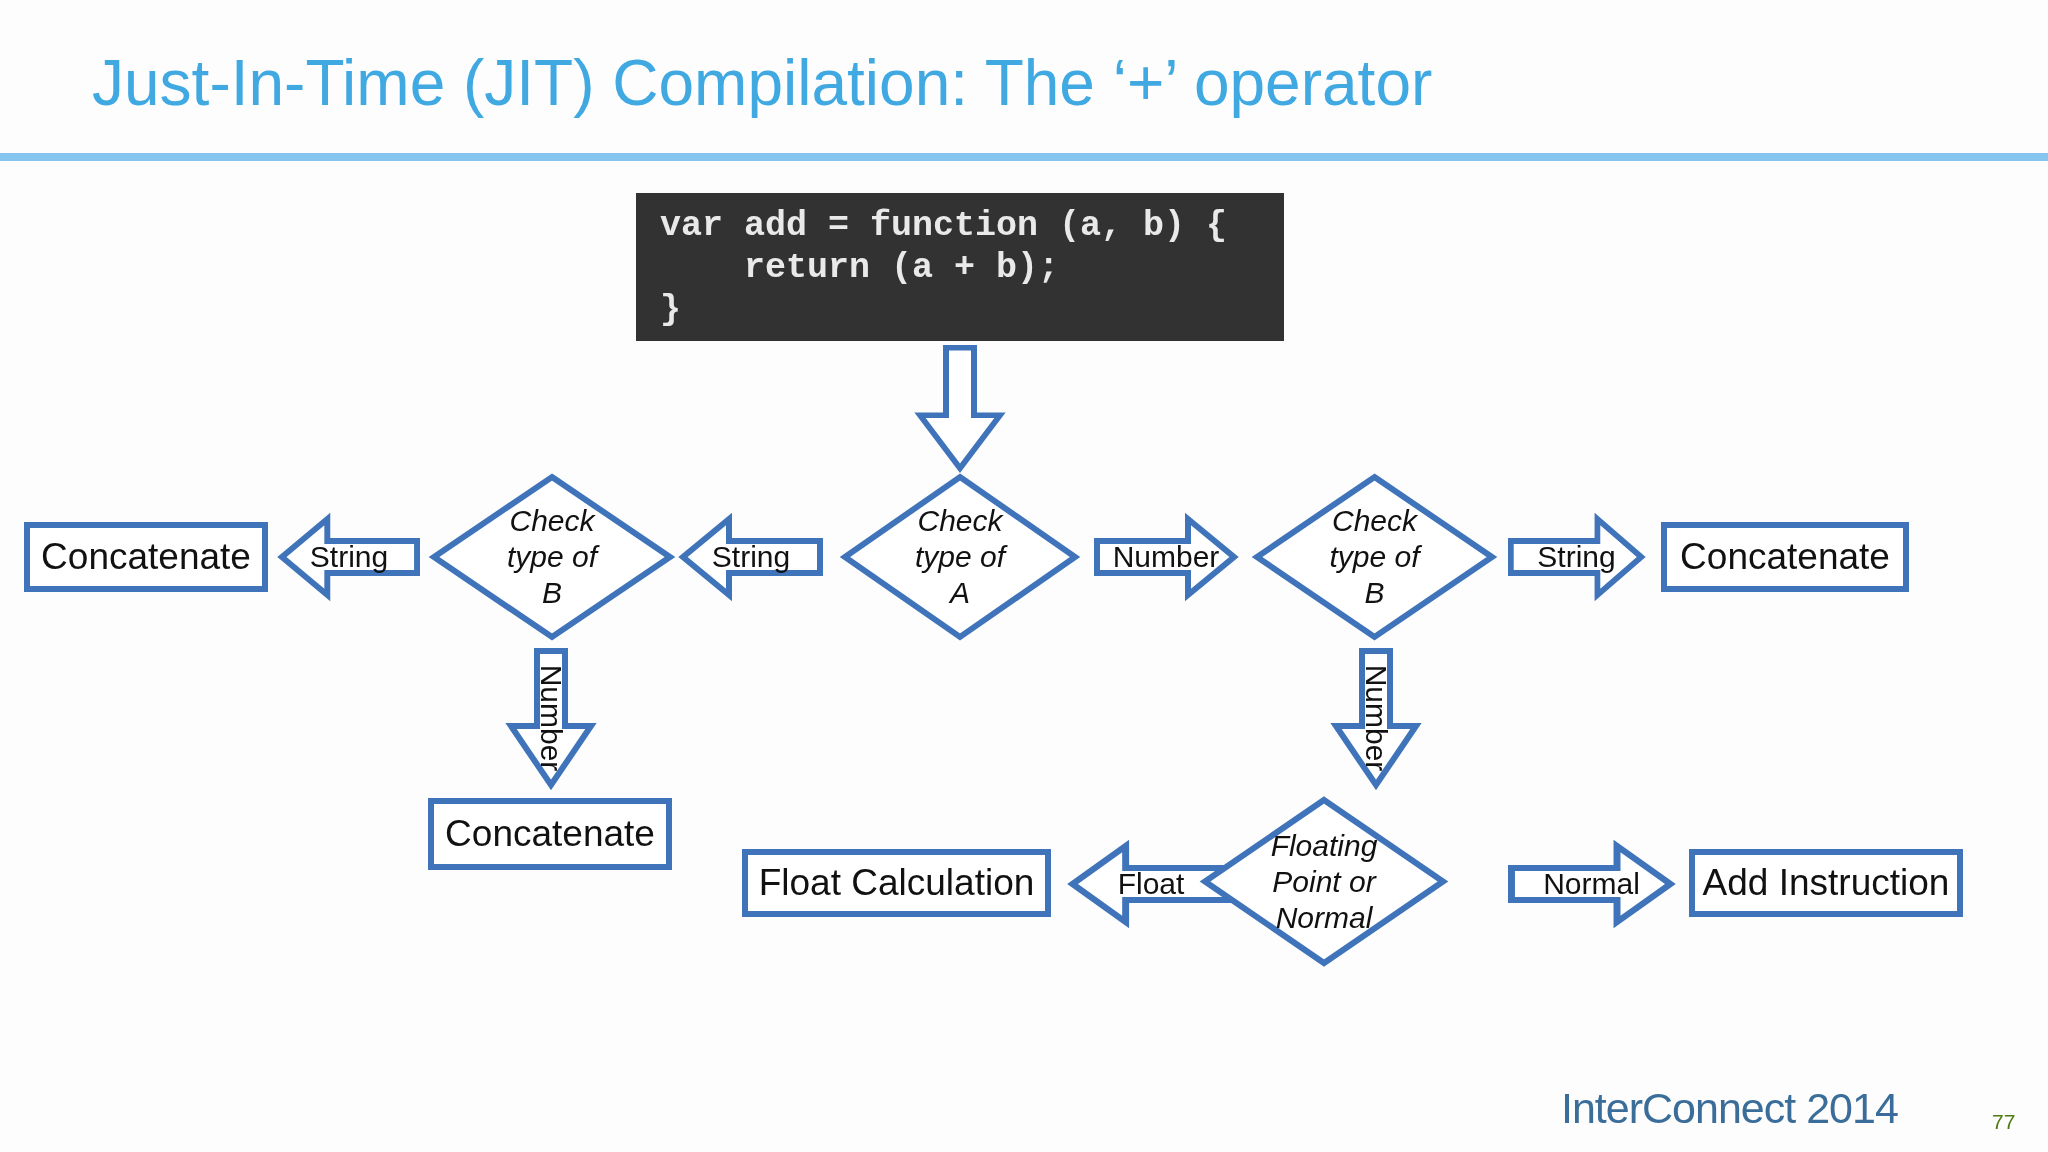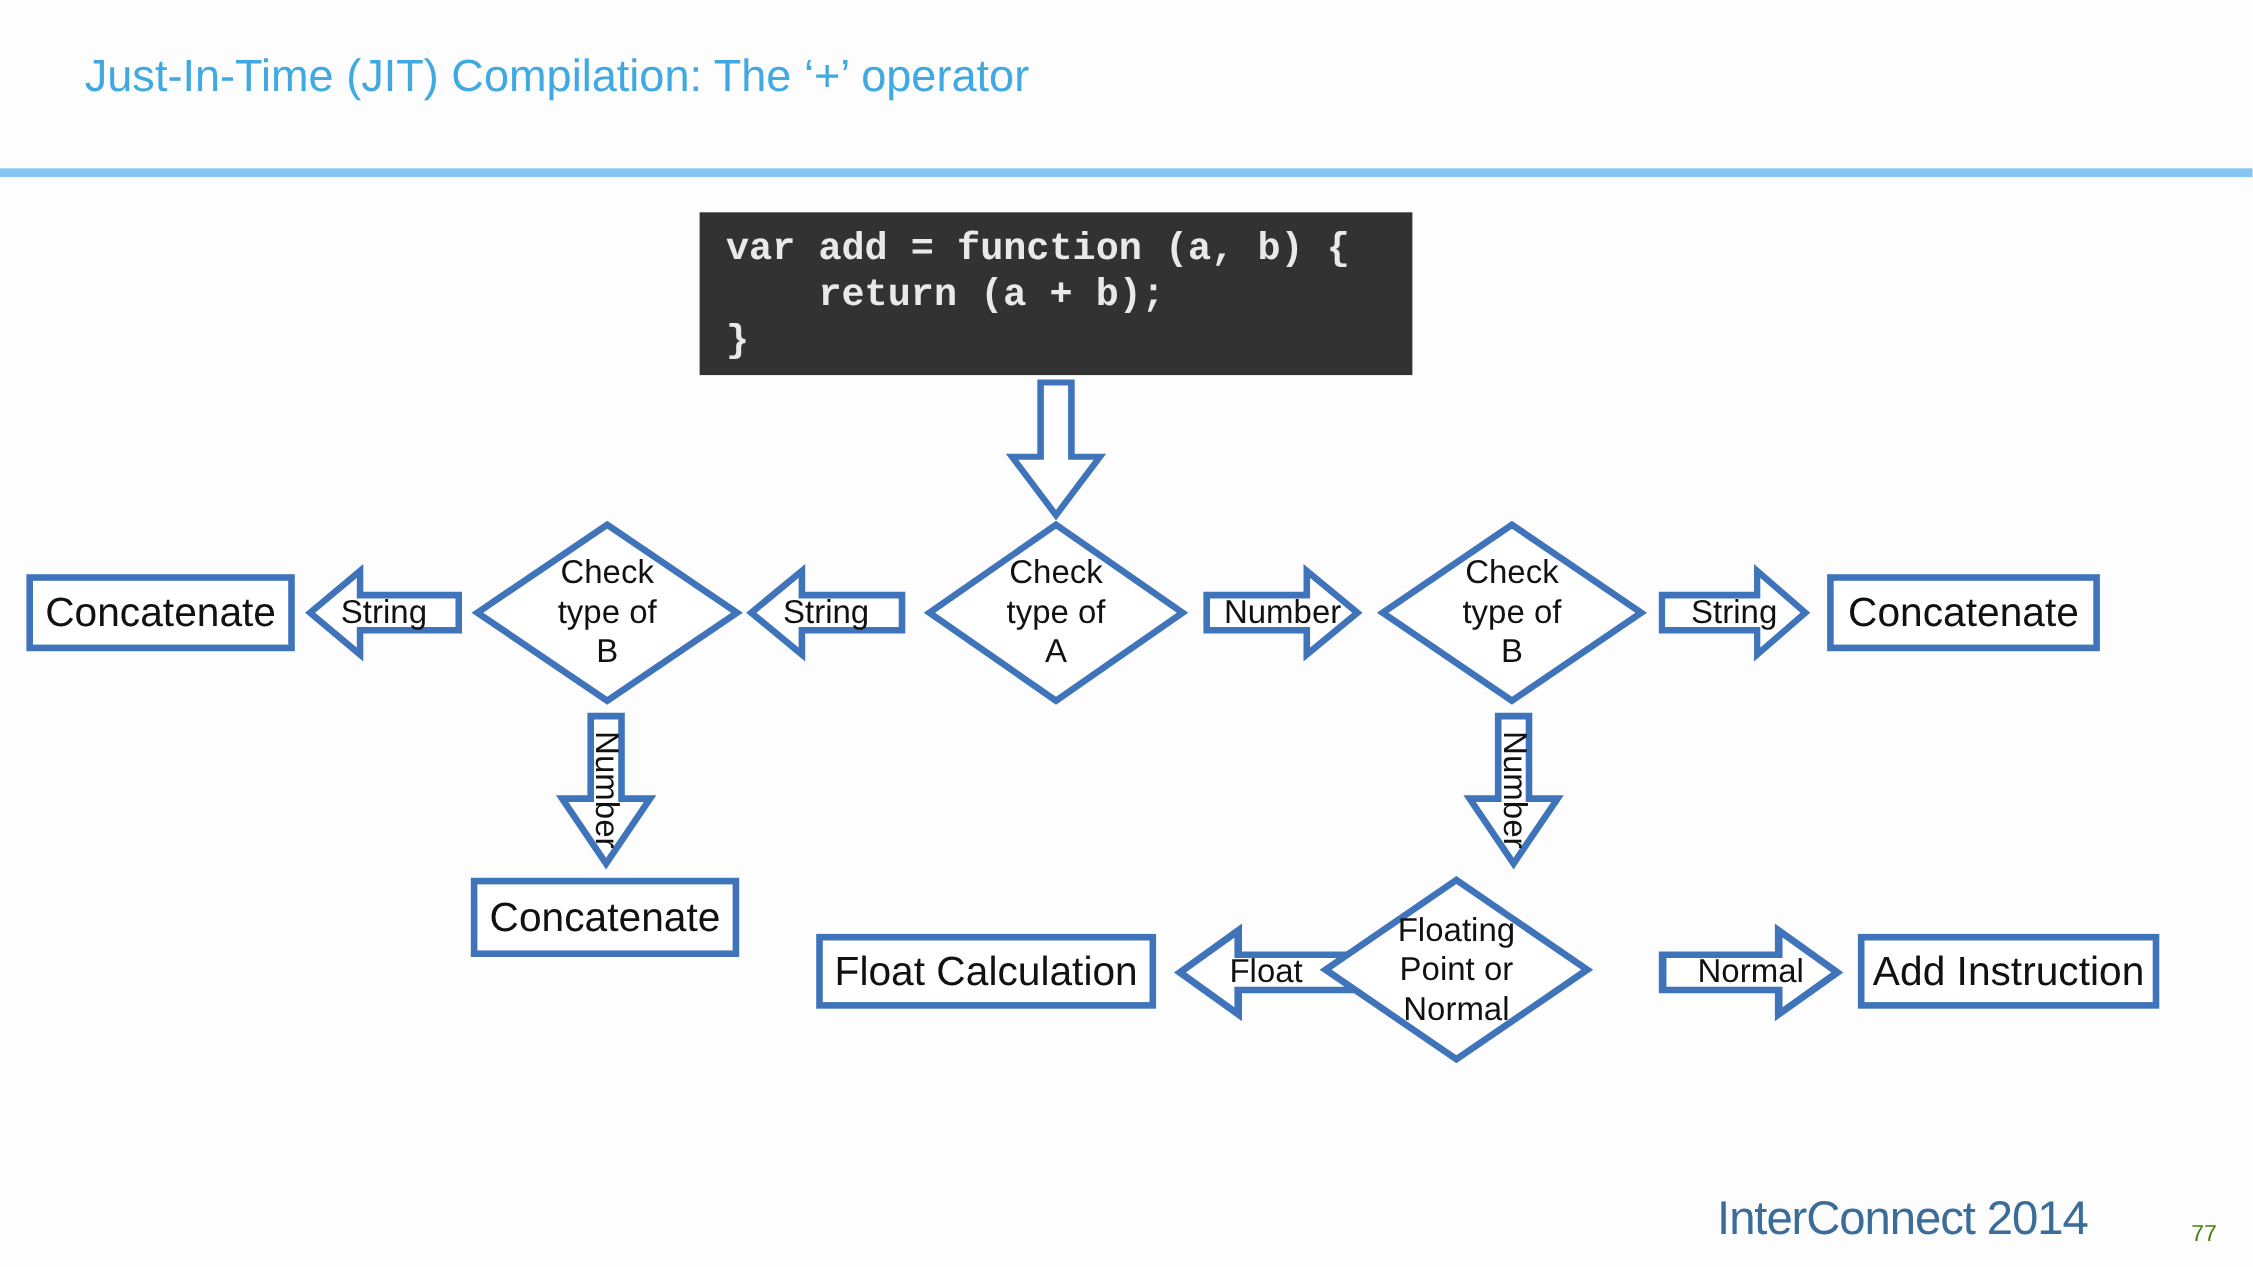--- a/index.html
+++ b/index.html
@@ -15,22 +15,22 @@
   html,body{background:#ffffff;}
   .slide{
     position:relative;
     width:2048px;height:1152px;
     background:#fdfdfd;
     overflow:hidden;
     font-family:"Liberation Sans",sans-serif;
     color:var(--c-ink);
   }
   .title{
-    position:absolute;left:77px;top:46px;
-    font-size:41px;font-weight:400;
+    position:absolute;left:92px;top:46px;
+    font-size:64px;font-weight:400;
     color:var(--c-title);
     letter-spacing:0px;
     white-space:nowrap;
   }
   .divider{
     position:absolute;left:0;top:153px;width:2048px;height:8px;
     background:var(--c-divider);
   }
   .code{
     position:absolute;left:636px;top:193px;width:648px;height:148px;
@@ -49,21 +49,21 @@
     stroke:var(--c-accent);
     stroke-width:6;
   }
   .arrow-svg polygon{stroke-width:6;}
   .node-label{
     position:absolute;left:0;top:0;width:100%;height:100%;
     display:flex;align-items:center;justify-content:center;
     text-align:center;color:var(--c-ink);
   }
   .box-label{font-size:37px;}
-  .diamond-label{font-size:30px;line-height:36px;white-space:pre-line;}
+  .diamond-label{font-size:30px;line-height:36px;white-space:pre-line;font-style:italic;}
   .edge-label{
     position:absolute;
     display:flex;align-items:center;justify-content:center;
     font-size:30px;color:var(--c-ink);white-space:nowrap;
   }
   .edge-label.vertical{transform:rotate(90deg);}
   .footer-brand{
     position:absolute;left:1561px;top:1084px;
     font-size:43px;color:var(--c-brand);letter-spacing:-1px;
     white-space:nowrap;

